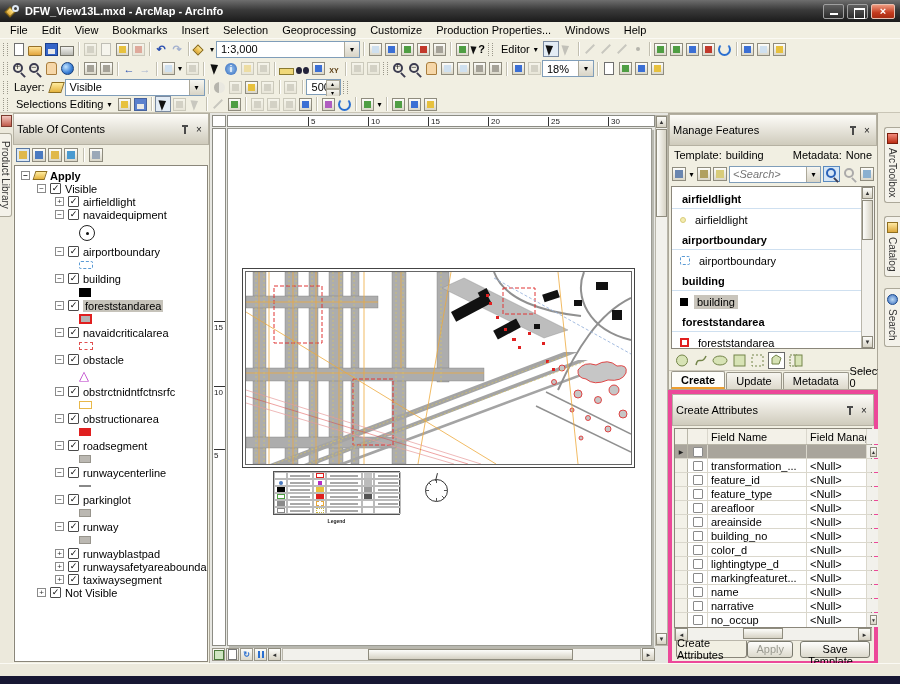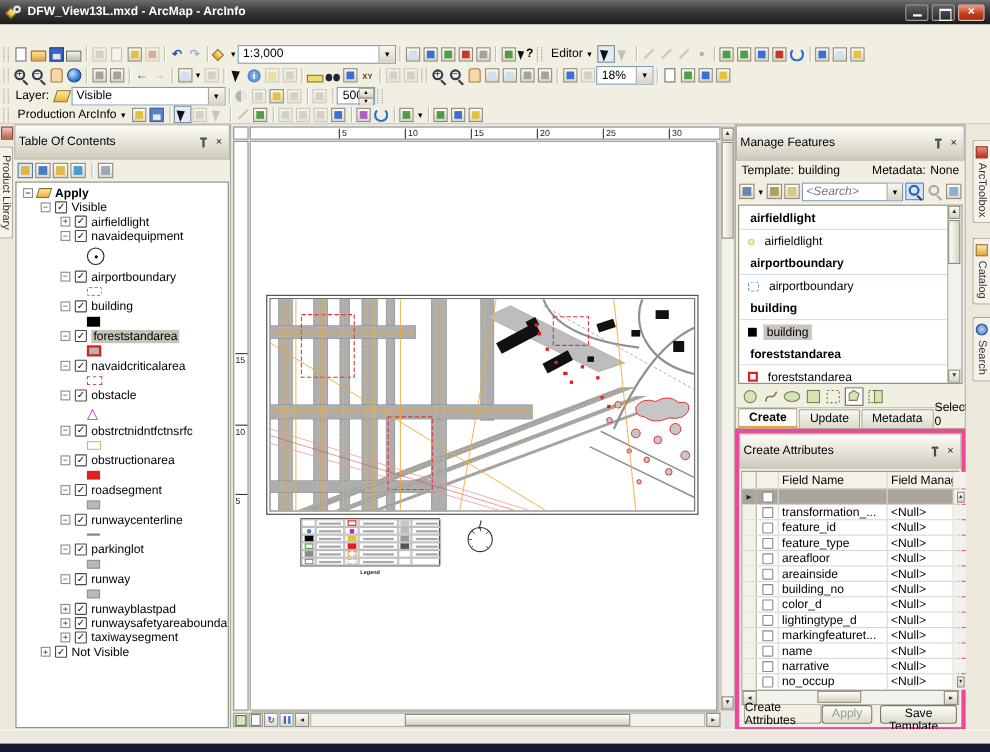--- a/index.html
+++ b/index.html
@@ -199,20 +199,33 @@
         <span class="m"></span>
       </span>
     <span class="txt">DFW_View13L.mxd - ArcMap - ArcInfo</span>
     <span class="wbtns">
       <span class="wb min"></span>
       <span class="wb max"></span>
       <span class="wb close">×</span>
     </span>
   </div>
 
+  <div class="abs menubar">
+    <span>File</span>
+    <span>Edit</span>
+    <span>View</span>
+    <span>Bookmarks</span>
+    <span>Insert</span>
+    <span>Selection</span>
+    <span>Geoprocessing</span>
+    <span>Customize</span>
+    <span>Production Properties...</span>
+    <span>Windows</span>
+    <span>Help</span>
+  </div>
 
   <div class="abs tb tb1">
     <span class="grip"></span>
     <span class="ti">
         <span class="iPage"></span>
       </span>
     <span class="ti">
         <span class="iFold"></span>
       </span>
     <span class="ti">
@@ -469,21 +482,21 @@
         <span>▴</span>
         <span>▾</span>
       </span>
     </div>
     <span class="grip"></span>
   </div>
 
   <div class="abs tb tb4">
     <span class="grip"></span>
     <span class="ddbtn">
-      <span>Production ArcInfo</span>
+      <span>Selections Editing</span>
       <span class="da">▾</span>
     </span>
     <span class="ti">
         <span class="ch cY"></span>
       </span>
     <span class="ti">
         <span class="iSave" style="opacity:.8"></span>
       </span>
     <span class="sep"></span>
     <span class="ti pressed">

